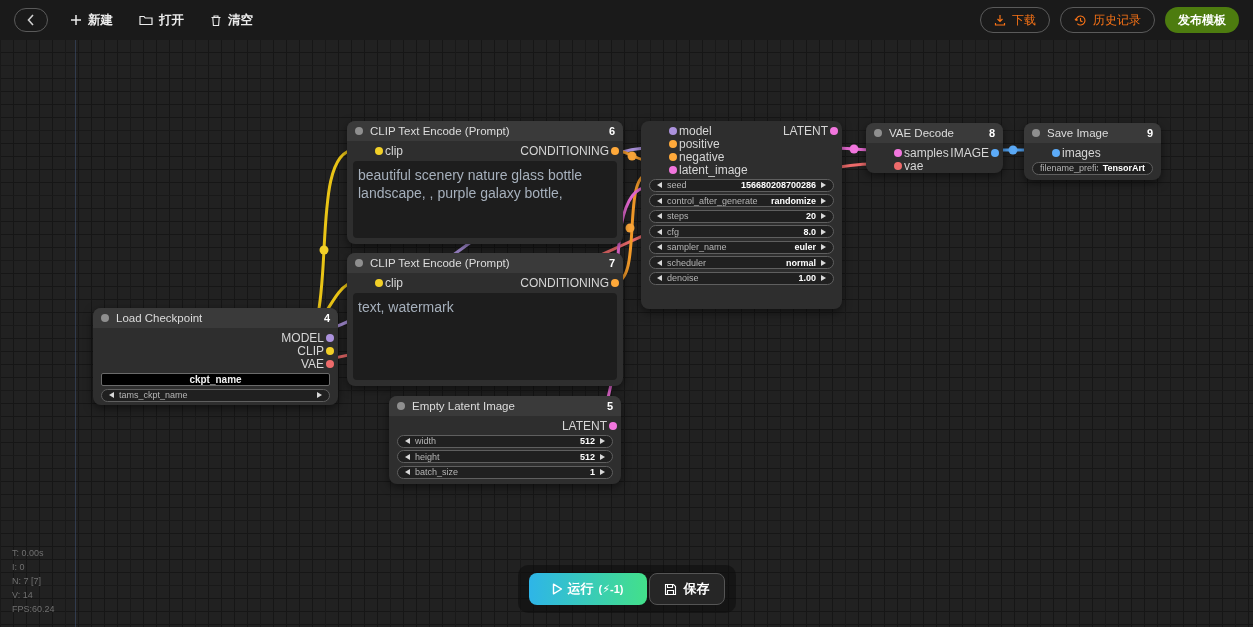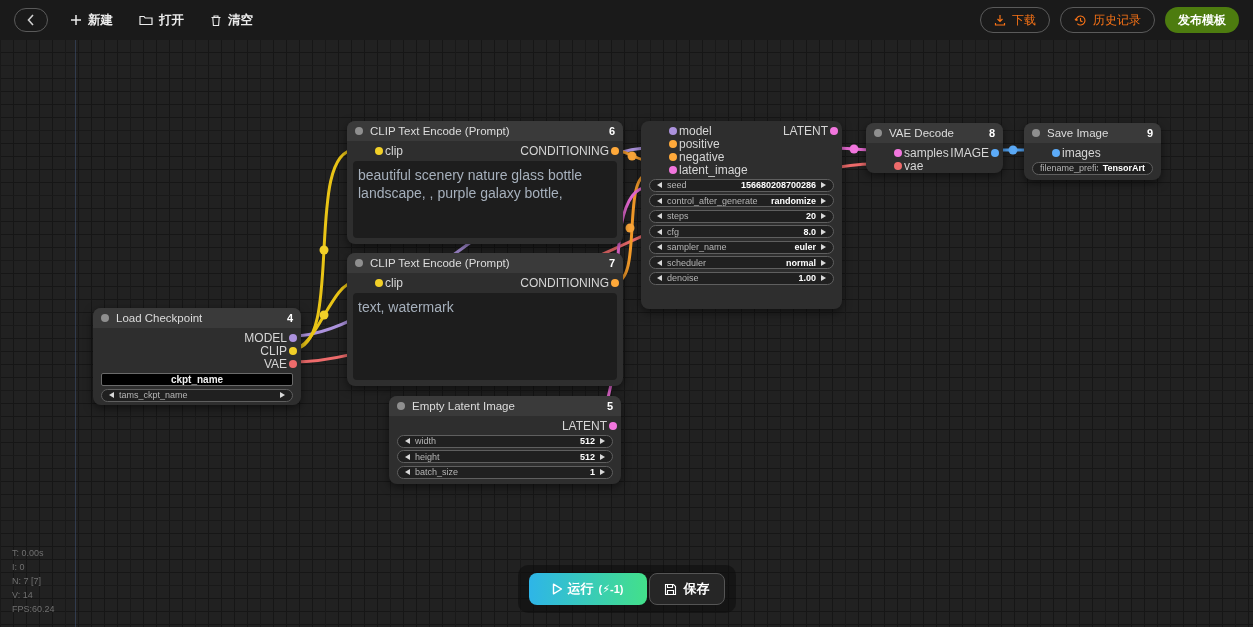--- a/index.html
+++ b/index.html
@@ -112,21 +112,21 @@
     <path class="w w-cond" d="M615,282 C643,282 621,174 649,174"></path>
     <circle class="d-cond" cx="630" cy="228" r="4.5"></circle>
     <path class="w w-latent" d="M583,424 C644,424 588,187 649,187"></path>
     <circle class="d-latent" cx="616" cy="305" r="4.5"></circle>
     <path class="w w-latent" d="M834,148 C844,148 864,150 874,150"></path>
     <circle class="d-latent" cx="854" cy="149" r="4.5"></circle>
     <path class="w w-image" d="M995,150 C1004,150 1023,150 1032,150"></path>
     <circle class="d-image" cx="1013" cy="150" r="4.5"></circle>
   </svg>
 
-  <div class="node" style="left:93px;top:308px;width:208px;height:97px">
+  <div class="node" style="left:93px;top:308px;width:245px;height:97px">
     <div class="nheader">
       <span class="ndot"></span>
       <span class="ntitle">Load Checkpoint</span>
       <span class="nid">4</span>
     </div>
     <div class="nbody">
       <div class="prow out">
           <span>MODEL</span>
           <span class="port out p-model"></span>
         </div>

